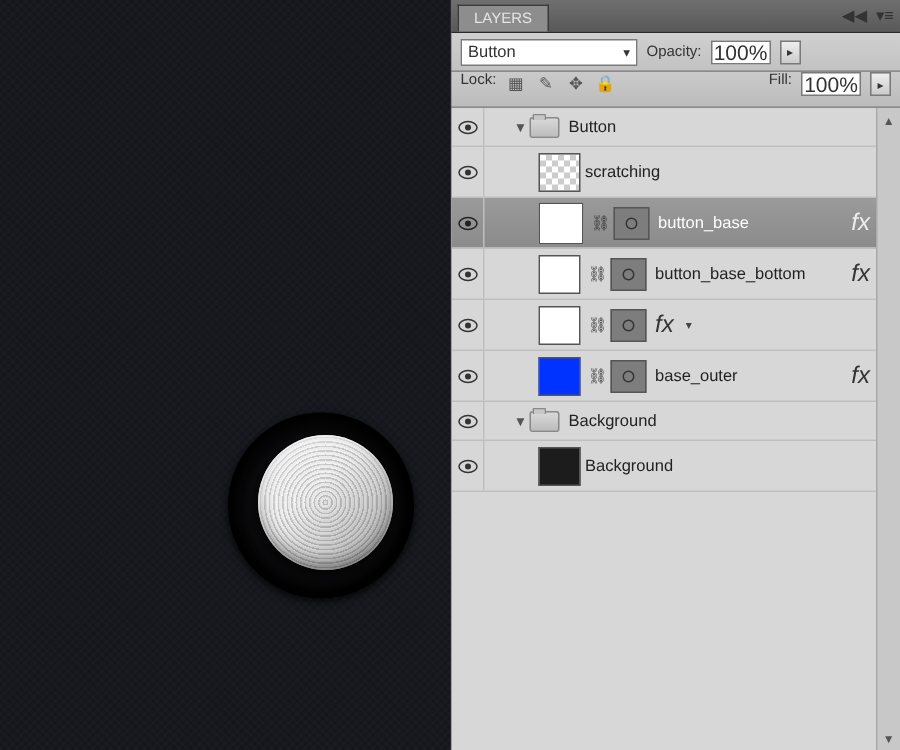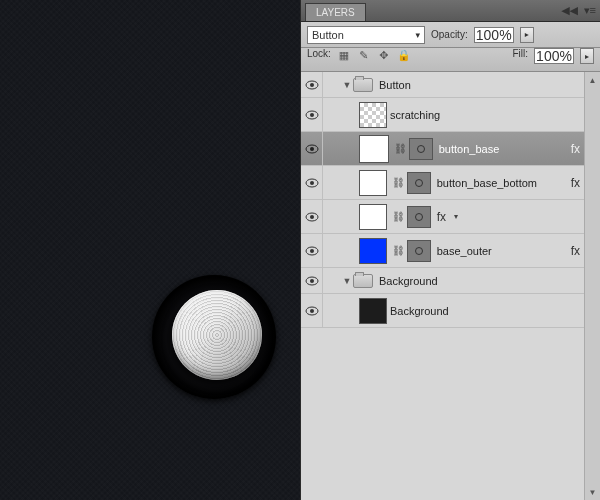--- a/index.html
+++ b/index.html
@@ -34,21 +34,21 @@
 .thumb{width:28px;height:26px;border:1px solid #555;background:#fff;flex:none;margin-right:3px;position:relative}
 .thumb.chk{background:repeating-conic-gradient(#ccc 0 25%,#fff 0 50%) 0 0/8px 8px}
 .thumb.dark{background:#1c1c1c}
 .thumb.blue{background:#0033ff}
 .thumb.lg{width:30px;height:28px}
 .mask{width:24px;height:22px;border:1px solid #555;background:#7d7d7d;flex:none;margin-right:6px;display:flex;align-items:center;justify-content:center}
 .mask::after{content:"";width:6px;height:6px;border:1px solid #333;border-radius:50%}
 .link{font-size:10px;color:#333;margin:0 2px;flex:none}
 .name{flex:1;font-size:11px;color:#222;white-space:nowrap;overflow:hidden}
 .row.sel .name{color:#fff;font-weight:normal}
-.fx{font-size:12px;color:#333;margin-right:4px;flex:none}
+.fx{font-size:16px;font-style:italic;color:#333;margin-right:4px;flex:none}
 .row.sel .fx{color:#eee}
 .ar{width:12px;font-size:8px;color:#444;flex:none;text-align:center}
 .scrolltrack{position:absolute;right:0;top:0;bottom:0;width:16px;background:#c8c8c8;border-left:1px solid #aaa}
 .scrollup,.scrolldown{height:16px;display:flex;align-items:center;justify-content:center;font-size:8px;color:#555}
 .scrolldown{position:absolute;bottom:0;width:100%}
 </style>
 </head>
 <body>
 
 <div class="canvas">

